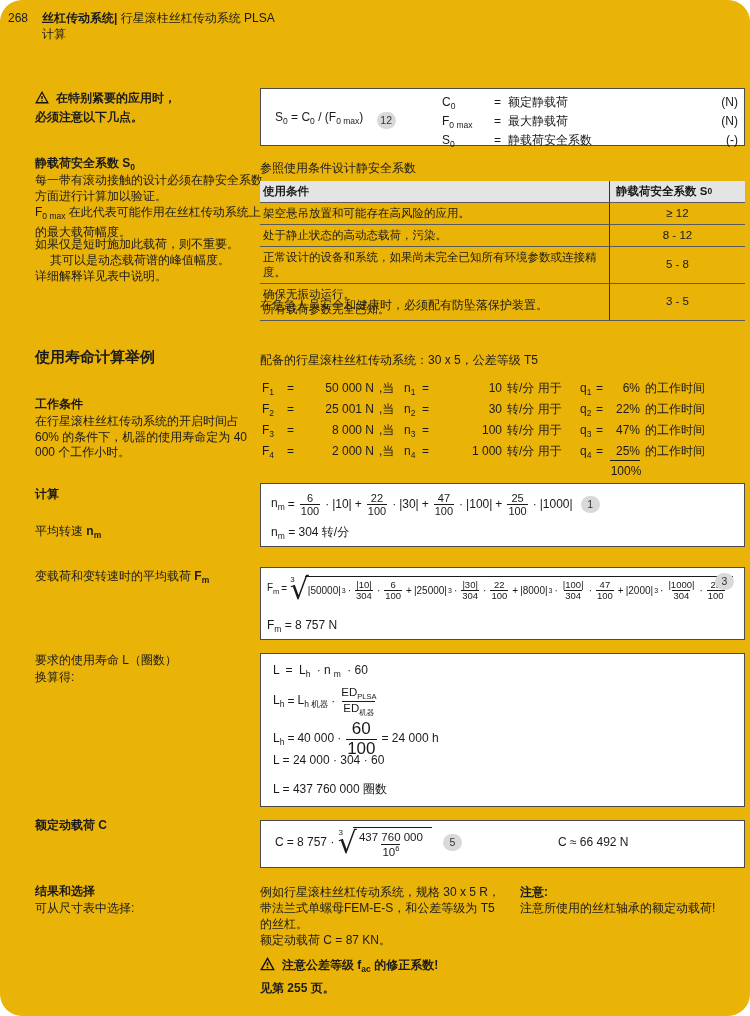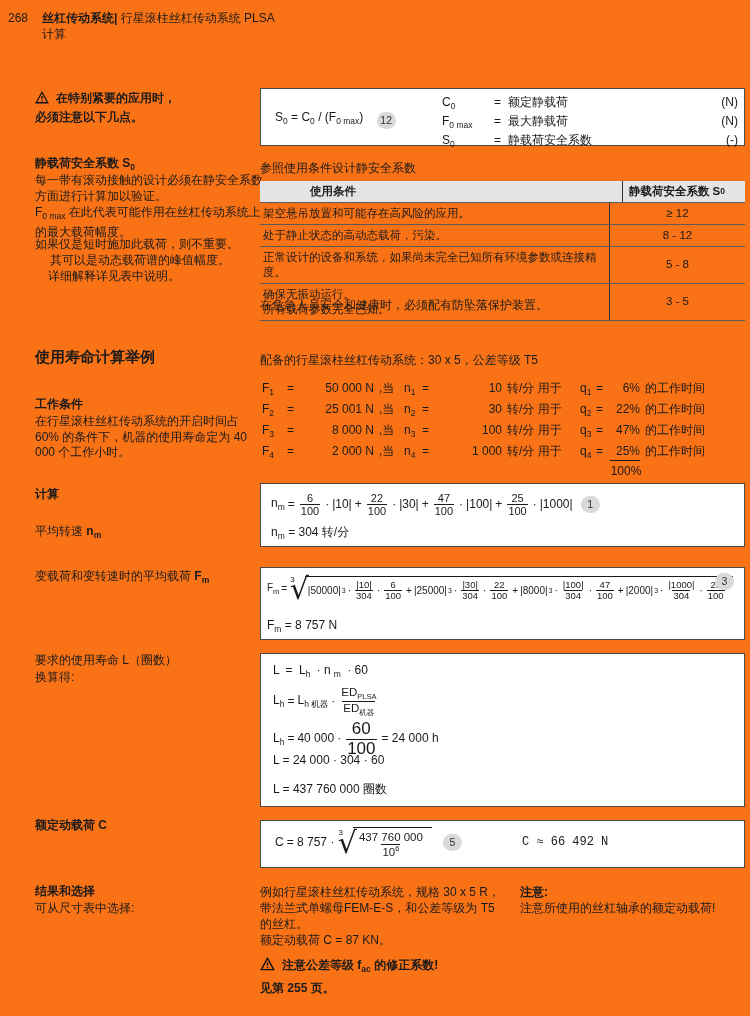--- a/index.html
+++ b/index.html
@@ -1,18 +1,18 @@
 <!DOCTYPE html>
 <html><head>
 <meta charset="utf-8">
 <style>
   html,body{margin:0;padding:0;background:#fff;}
-  .page{position:relative;width:750px;height:1016px;background:#f97316;
+  .page{position:relative;width:750px;height:1016px;background:#eab308;
         font-family:"Liberation Sans","DejaVu Sans",sans-serif;color:#1a1a1a;
-        font-size:12px;line-height:1.3;overflow:hidden;}
+        font-size:12px;line-height:1.3;overflow:hidden;border-radius:22px;}
   .abs{position:absolute;}
   .b{font-weight:bold;}
   .sb{font-size:8.5px;vertical-align:-3px;}
   .sp{font-size:8.5px;vertical-align:5px;}
   .badge{display:inline-flex;align-items:center;justify-content:center;
          min-width:17px;height:17px;border-radius:9px;background:#d9d9d9;
          color:#333;font-size:10.5px;padding:0 1px;vertical-align:-3px;}
   .badge.sm{min-width:15px;height:15px;font-size:10px;}
   
   .fbox{position:absolute;border:1px solid #4a4a4a;background:#fff;box-sizing:border-box;}
@@ -27,21 +27,21 @@
   .rad .sgn{font-size:30px;line-height:24px;font-family:"DejaVu Sans",sans-serif;font-weight:400;}
   .rad .bdy{border-top:1.2px solid #1a1a1a;margin-left:-4px;padding:3px 6px 0 3px;
             display:inline-flex;align-items:center;gap:2px;}
   .op{margin:0 3px;}
   
   .ct{position:absolute;left:260px;top:181px;width:485px;font-size:11.5px;box-sizing:border-box;}
   .ct-row{display:flex;border-bottom:1px solid #5a5a5a;align-items:stretch;}
   .ct-c1{width:349px;box-sizing:border-box;padding:3px 6px 3px 3px;}
   .ct-c2{width:136px;box-sizing:border-box;border-left:1.5px solid #333;
          display:flex;align-items:center;justify-content:center;}
-  .ct-head{background:#e4e4e4;font-weight:bold;padding-left:47px;}
+  .ct-head{background:#e4e4e4;font-weight:bold;}
   .ct-head .ct-c2{justify-content:flex-start;padding-left:6px;}
   
   .load-row{position:absolute;left:262px;width:483px;display:grid;
             grid-template-columns:25px 16px 71px 30px 18px 16px 64px 78px 16px 14px 30px auto;
             align-items:baseline;}
   .num-r{text-align:right;}
   .pl{padding-left:5px;}
   .legend-row{display:grid;grid-template-columns:52px 14px 1fr 34px;align-items:baseline;line-height:15px;}
   .legend-row .unit{text-align:right;}
   .warn-ic{display:inline-block;vertical-align:-2px;margin-right:7px;}
@@ -70,21 +70,21 @@
 
   <div class="abs b" style="left:35px;top:156px;">
     <span>静载荷安全系数 S</span><span class="sb">0</span>
   </div>
   <div class="abs" style="left:35px;top:173px;width:230px;line-height:15.5px;">每一带有滚动接触的设计必须在静安全系数方面进行计算加以验证。</div>
   <div class="abs" style="left:35px;top:205px;width:232px;line-height:15.5px;">
     <span>F</span><span class="sb">0 max</span><span> 在此代表可能作用在丝杠传动系统上的最大载荷幅度。</span>
   </div>
   <div class="abs" style="left:35px;top:237px;width:232px;">如果仅是短时施加此载荷，则不重要。</div>
   <div class="abs" style="left:35px;top:253px;width:232px;margin-left:15px;">其可以是动态载荷谱的峰值幅度。</div>
-  <div class="abs" style="left:48px;top:269px;width:232px;">详细解释详见表中说明。</div>
+  <div class="abs" style="left:35px;top:269px;width:232px;">详细解释详见表中说明。</div>
 
   <div class="fbox" style="left:260px;top:88px;width:485px;height:58px;">
     <div class="abs" style="left:14px;top:21px;white-space:nowrap;">
       <span>S</span><span class="sb">0</span><span> = C</span><span class="sb">0</span><span> / (F</span><span class="sb">0 max</span><span>)</span>
       <span class="badge" style="margin-left:10px;">12</span>
     </div>
     <div class="abs" style="left:181px;top:6px;width:296px;">
       <div class="legend-row">
         <span><span>C</span><span class="sb">0</span></span>
         <span>=</span>
@@ -364,21 +364,21 @@
         <span class="idx">3</span>
         <span class="sgn">√</span>
         <span class="bdy">
           <span class="frac" style="font-size:11.5px;">
             <span class="num">437 760 000</span>
             <span class="den"><span>10</span><span class="sp" style="font-size:7.5px;">6</span></span>
           </span>
         </span>
       </span>
       <span class="badge" style="margin-left:10px;">5</span>
-      <span style="margin-left:60px;font-family:Liberation Mono, monospace;">C ≈ 66 492 N</span>
+      <span style="margin-left:96px;">C ≈ 66 492 N</span>
     </div>
   </div>
 
   <div class="abs b" style="left:35px;top:884px;">结果和选择</div>
   <div class="abs" style="left:35px;top:901px;">可从尺寸表中选择:</div>
 
   <div class="abs" style="left:260px;top:884px;width:256px;line-height:16px;">
     <div>例如行星滚柱丝杠传动系统，规格 30 x 5 R，</div>
     <div>带法兰式单螺母FEM-E-S，和公差等级为 T5</div>
     <div>的丝杠。</div>

